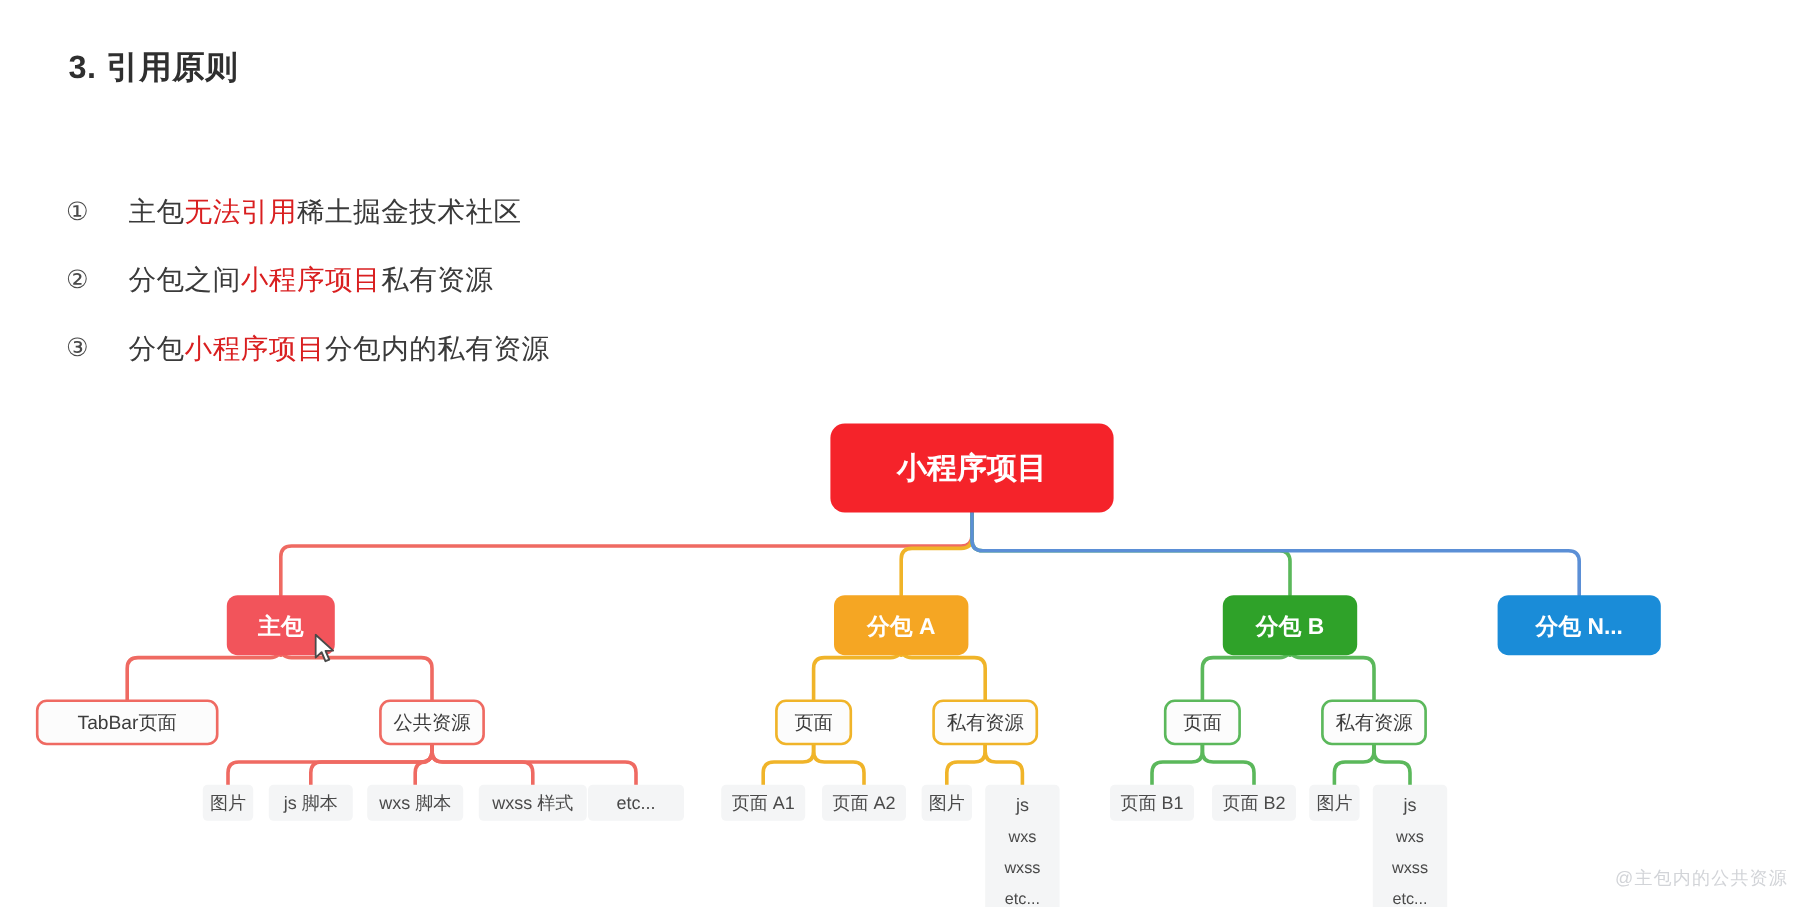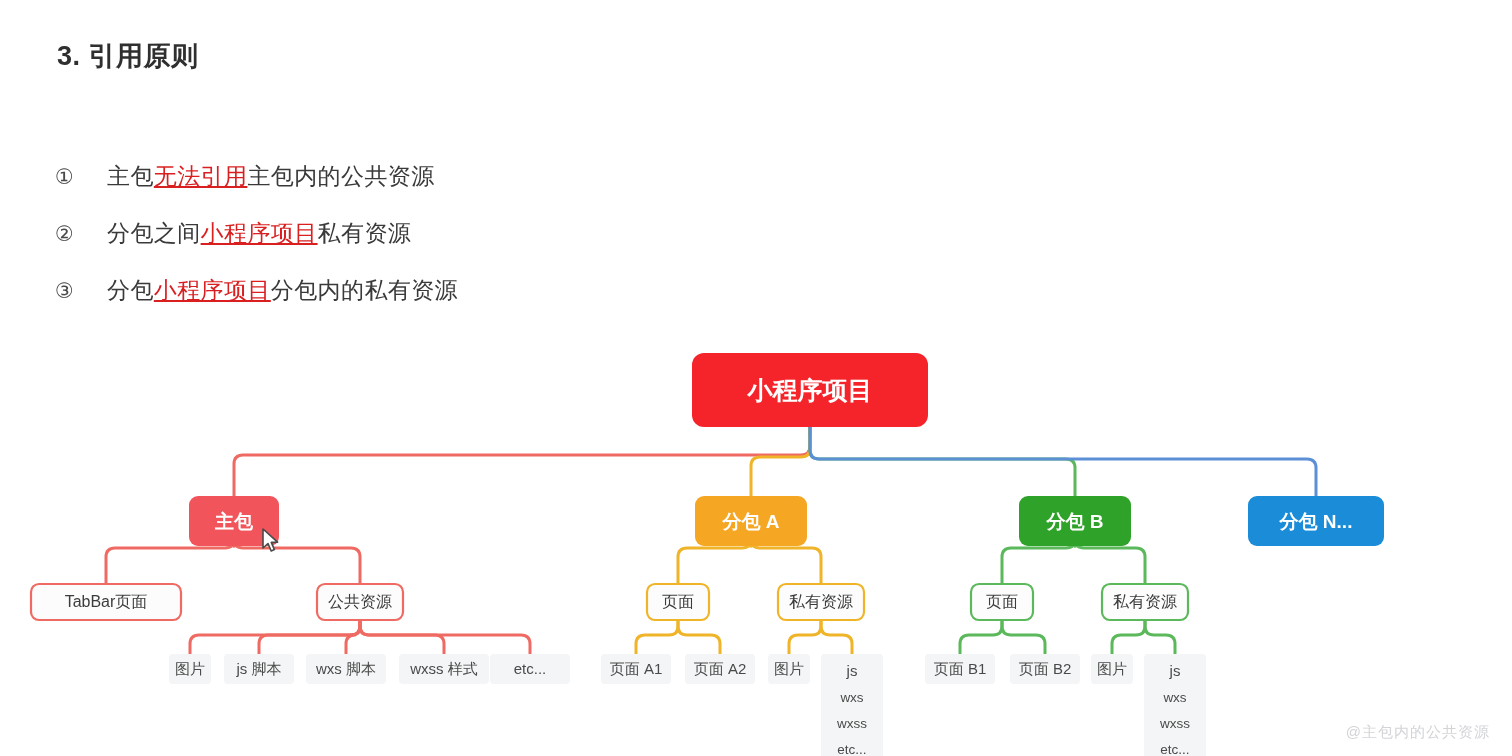--- a/index.html
+++ b/index.html
@@ -20,21 +20,21 @@
   .rules{position:absolute;left:55px;top:148px;}
   .rule{
     display:flex;align-items:center;
     height:57px;
     font-size:23px;color:#3a3a3a;
   }
   .rule .num{
     width:52px;flex:none;font-size:21px;color:#4a4a4a;
   }
   .rule .txt{white-space:nowrap;letter-spacing:.4px;}
-  .rule .hl{color:#d91f20;text-decoration:underline;}
+  .rule .hl{color:#d91f20;}
 
   svg.tree{position:absolute;left:0;top:330px;width:1512px;height:426px;display:block;}
 
   .nodelabel{
     font-family:"Liberation Sans","DejaVu Sans",sans-serif;
     dominant-baseline:middle;text-anchor:middle;
   }
   .root-lbl{font-size:25px;font-weight:bold;fill:#ffffff;}
   .lvl2-lbl{font-size:19px;font-weight:bold;fill:#ffffff;}
   .lvl3-lbl{font-size:16px;fill:#3c3c3c;}
@@ -51,21 +51,21 @@
 </head>
 <body>
 
 <div class="page">
 
   <div class="title">3. 引用原则</div>
 
   <div class="rules">
       <div class="rule">
         <span class="num">①</span>
-        <span class="txt"><span>主包</span><span class="hl">无法引用</span><span>主包内的公共资源</span></span>
+        <span class="txt"><span>主包</span><span class="hl">无法引用</span><span>稀土掘金技术社区</span></span>
       </div>
       <div class="rule">
         <span class="num">②</span>
         <span class="txt"><span>分包之间</span><span class="hl">小程序项目</span><span>私有资源</span></span>
       </div>
       <div class="rule">
         <span class="num">③</span>
         <span class="txt"><span>分包</span><span class="hl">小程序项目</span><span>分包内的私有资源</span></span>
       </div>
     </div>

